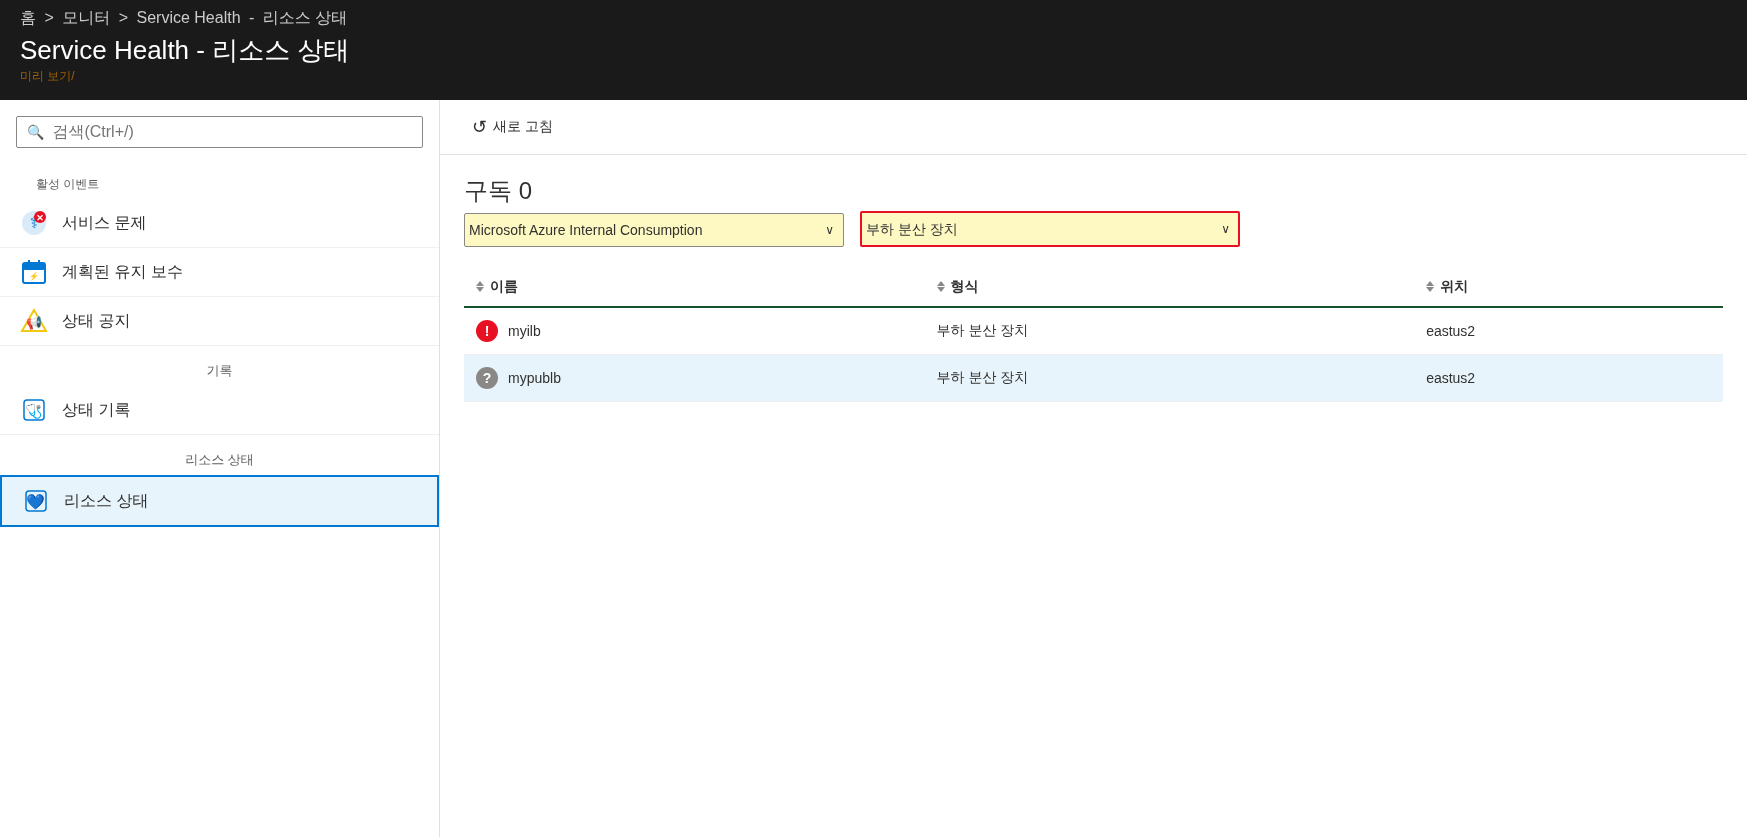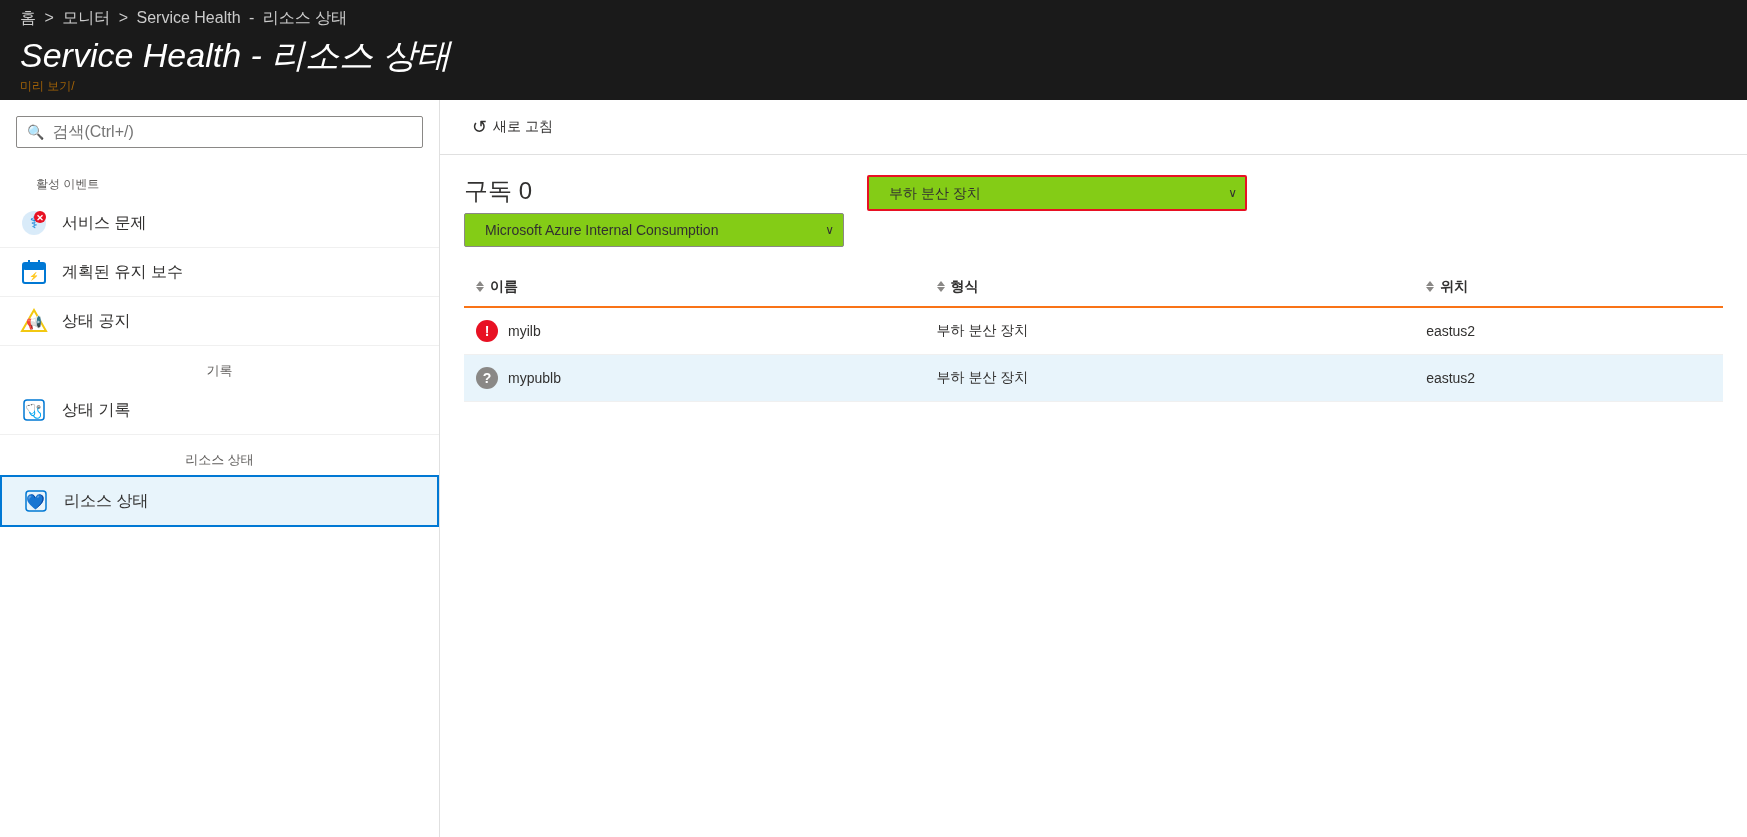--- a/index.html
+++ b/index.html
@@ -20,25 +20,24 @@
       height: 100px;
     }
     .breadcrumb {
       font-size: 16px;
       color: #ccc;
       margin-bottom: 6px;
     }
     .breadcrumb span { color: #ccc; }
     .breadcrumb .sep { margin: 0 4px; }
     .page-title {
-      font-size: 34px;
+      font-size: 26px;
       font-weight: 300;
       color: #fff;
       line-height: 1.2;
-      font-style: italic;
     }
     .page-subtitle {
       font-size: 12px;
       color: #a16207;
       margin-top: 2px;
     }
 
     
     .main-layout {
       display: flex;
@@ -145,22 +144,23 @@
       padding: 6px 8px;
     }
     .refresh-icon {
       font-size: 18px;
       color: #323130;
     }
 
     
     .filters-row {
       display: flex;
-      gap: 23px;
+      gap: 16px;
       padding: 20px 24px 16px 24px;
+      align-items: flex-end;
     }
     .filter-group {
       display: flex;
       flex-direction: column;
       gap: 6px;
     }
     .filter-label {
       font-size: 13px;
       color: #605e5c;
       display: flex;
@@ -177,26 +177,26 @@
       background: #605e5c;
       color: #fff;
       font-size: 10px;
       font-weight: bold;
     }
     .filter-select-wrapper {
       position: relative;
     }
     .filter-select-wrapper select {
       min-width: 380px;
-      padding: 8px 32px 8px 20px;
+      padding: 8px 32px 8px 4px;
       border: 1px solid #8a8886;
       border-radius: 2px;
       font-size: 14px;
       color: #323130;
-      background: #84cc16;
+      background: #fef9c3;
       appearance: none;
       cursor: pointer;
       width: 100%;
     }
     .filter-select-wrapper .chevron {
       position: absolute;
       right: 10px;
       top: 50%;
       transform: translateY(-50%);
       pointer-events: none;
@@ -211,21 +211,21 @@
 
     
     .table-container {
       padding: 0 24px;
     }
     .data-table {
       width: 100%;
       border-collapse: collapse;
     }
     .data-table thead tr {
-      border-bottom: 2px solid #f97316;
+      border-bottom: 2px solid #14532d;
     }
     .data-table thead th {
       text-align: left;
       padding: 10px 12px;
       font-size: 14px;
       font-weight: 600;
       color: #323130;
     }
     .col-sort {
       display: inline-flex;

